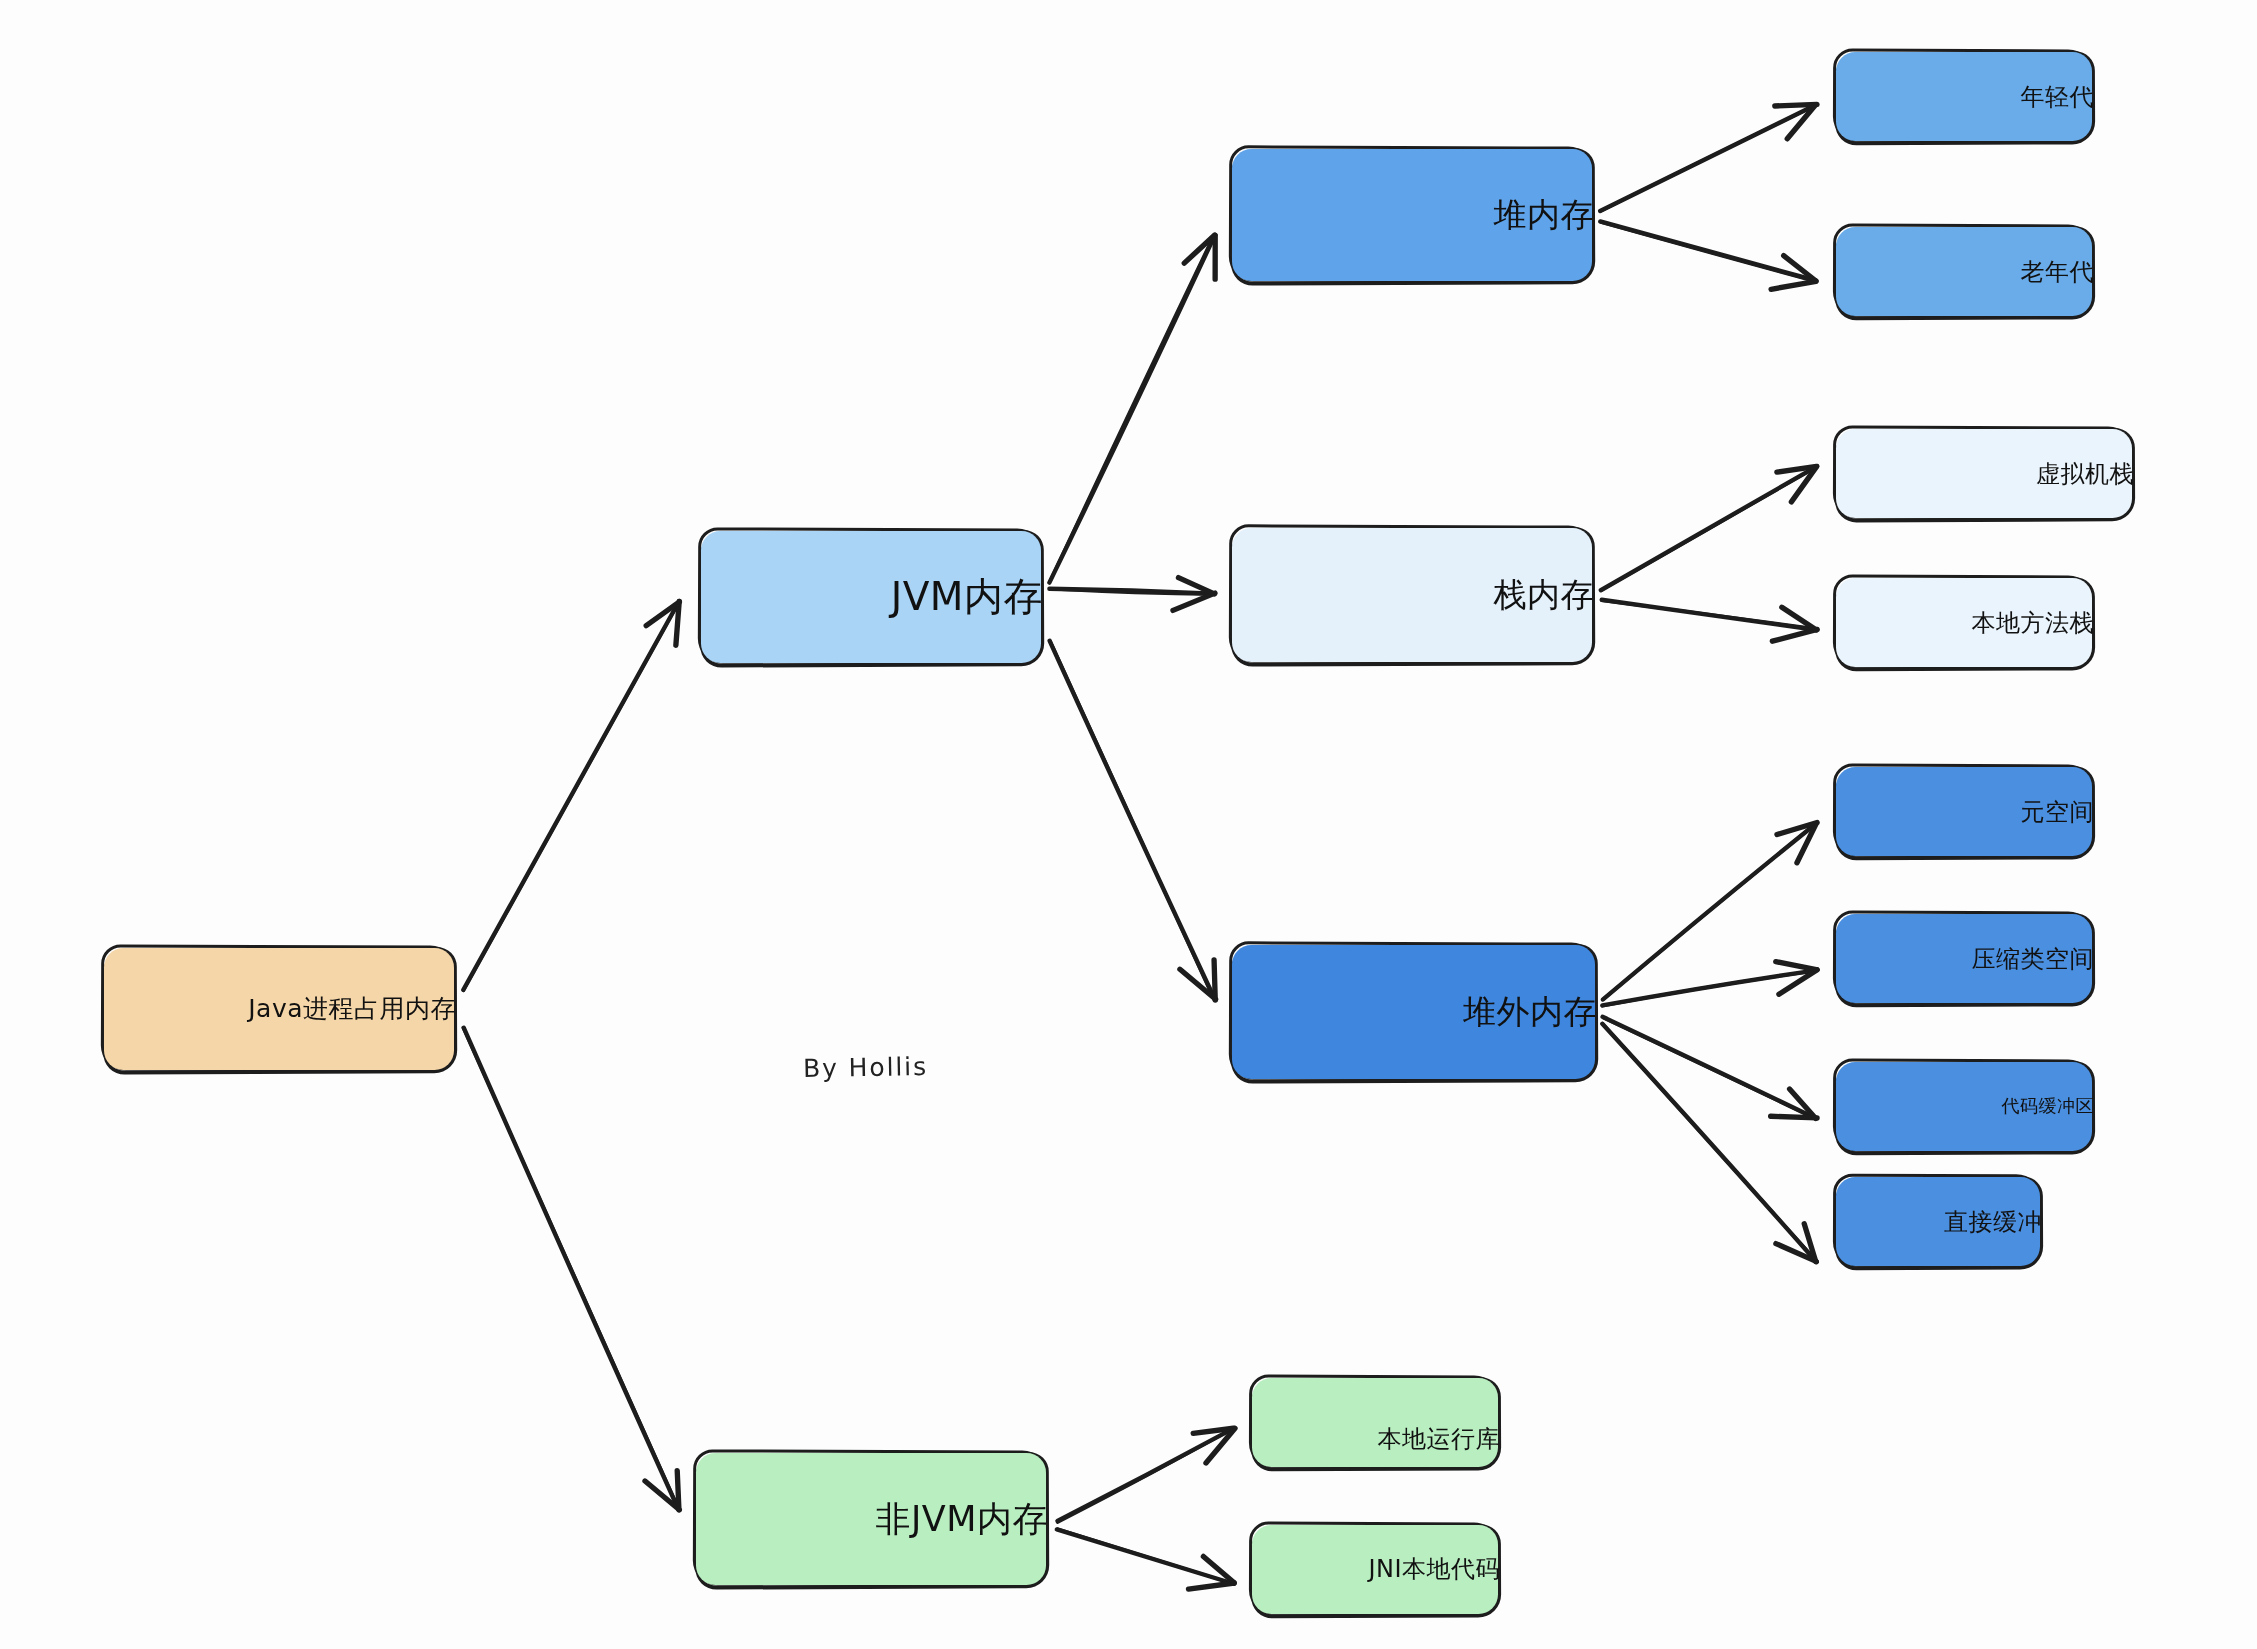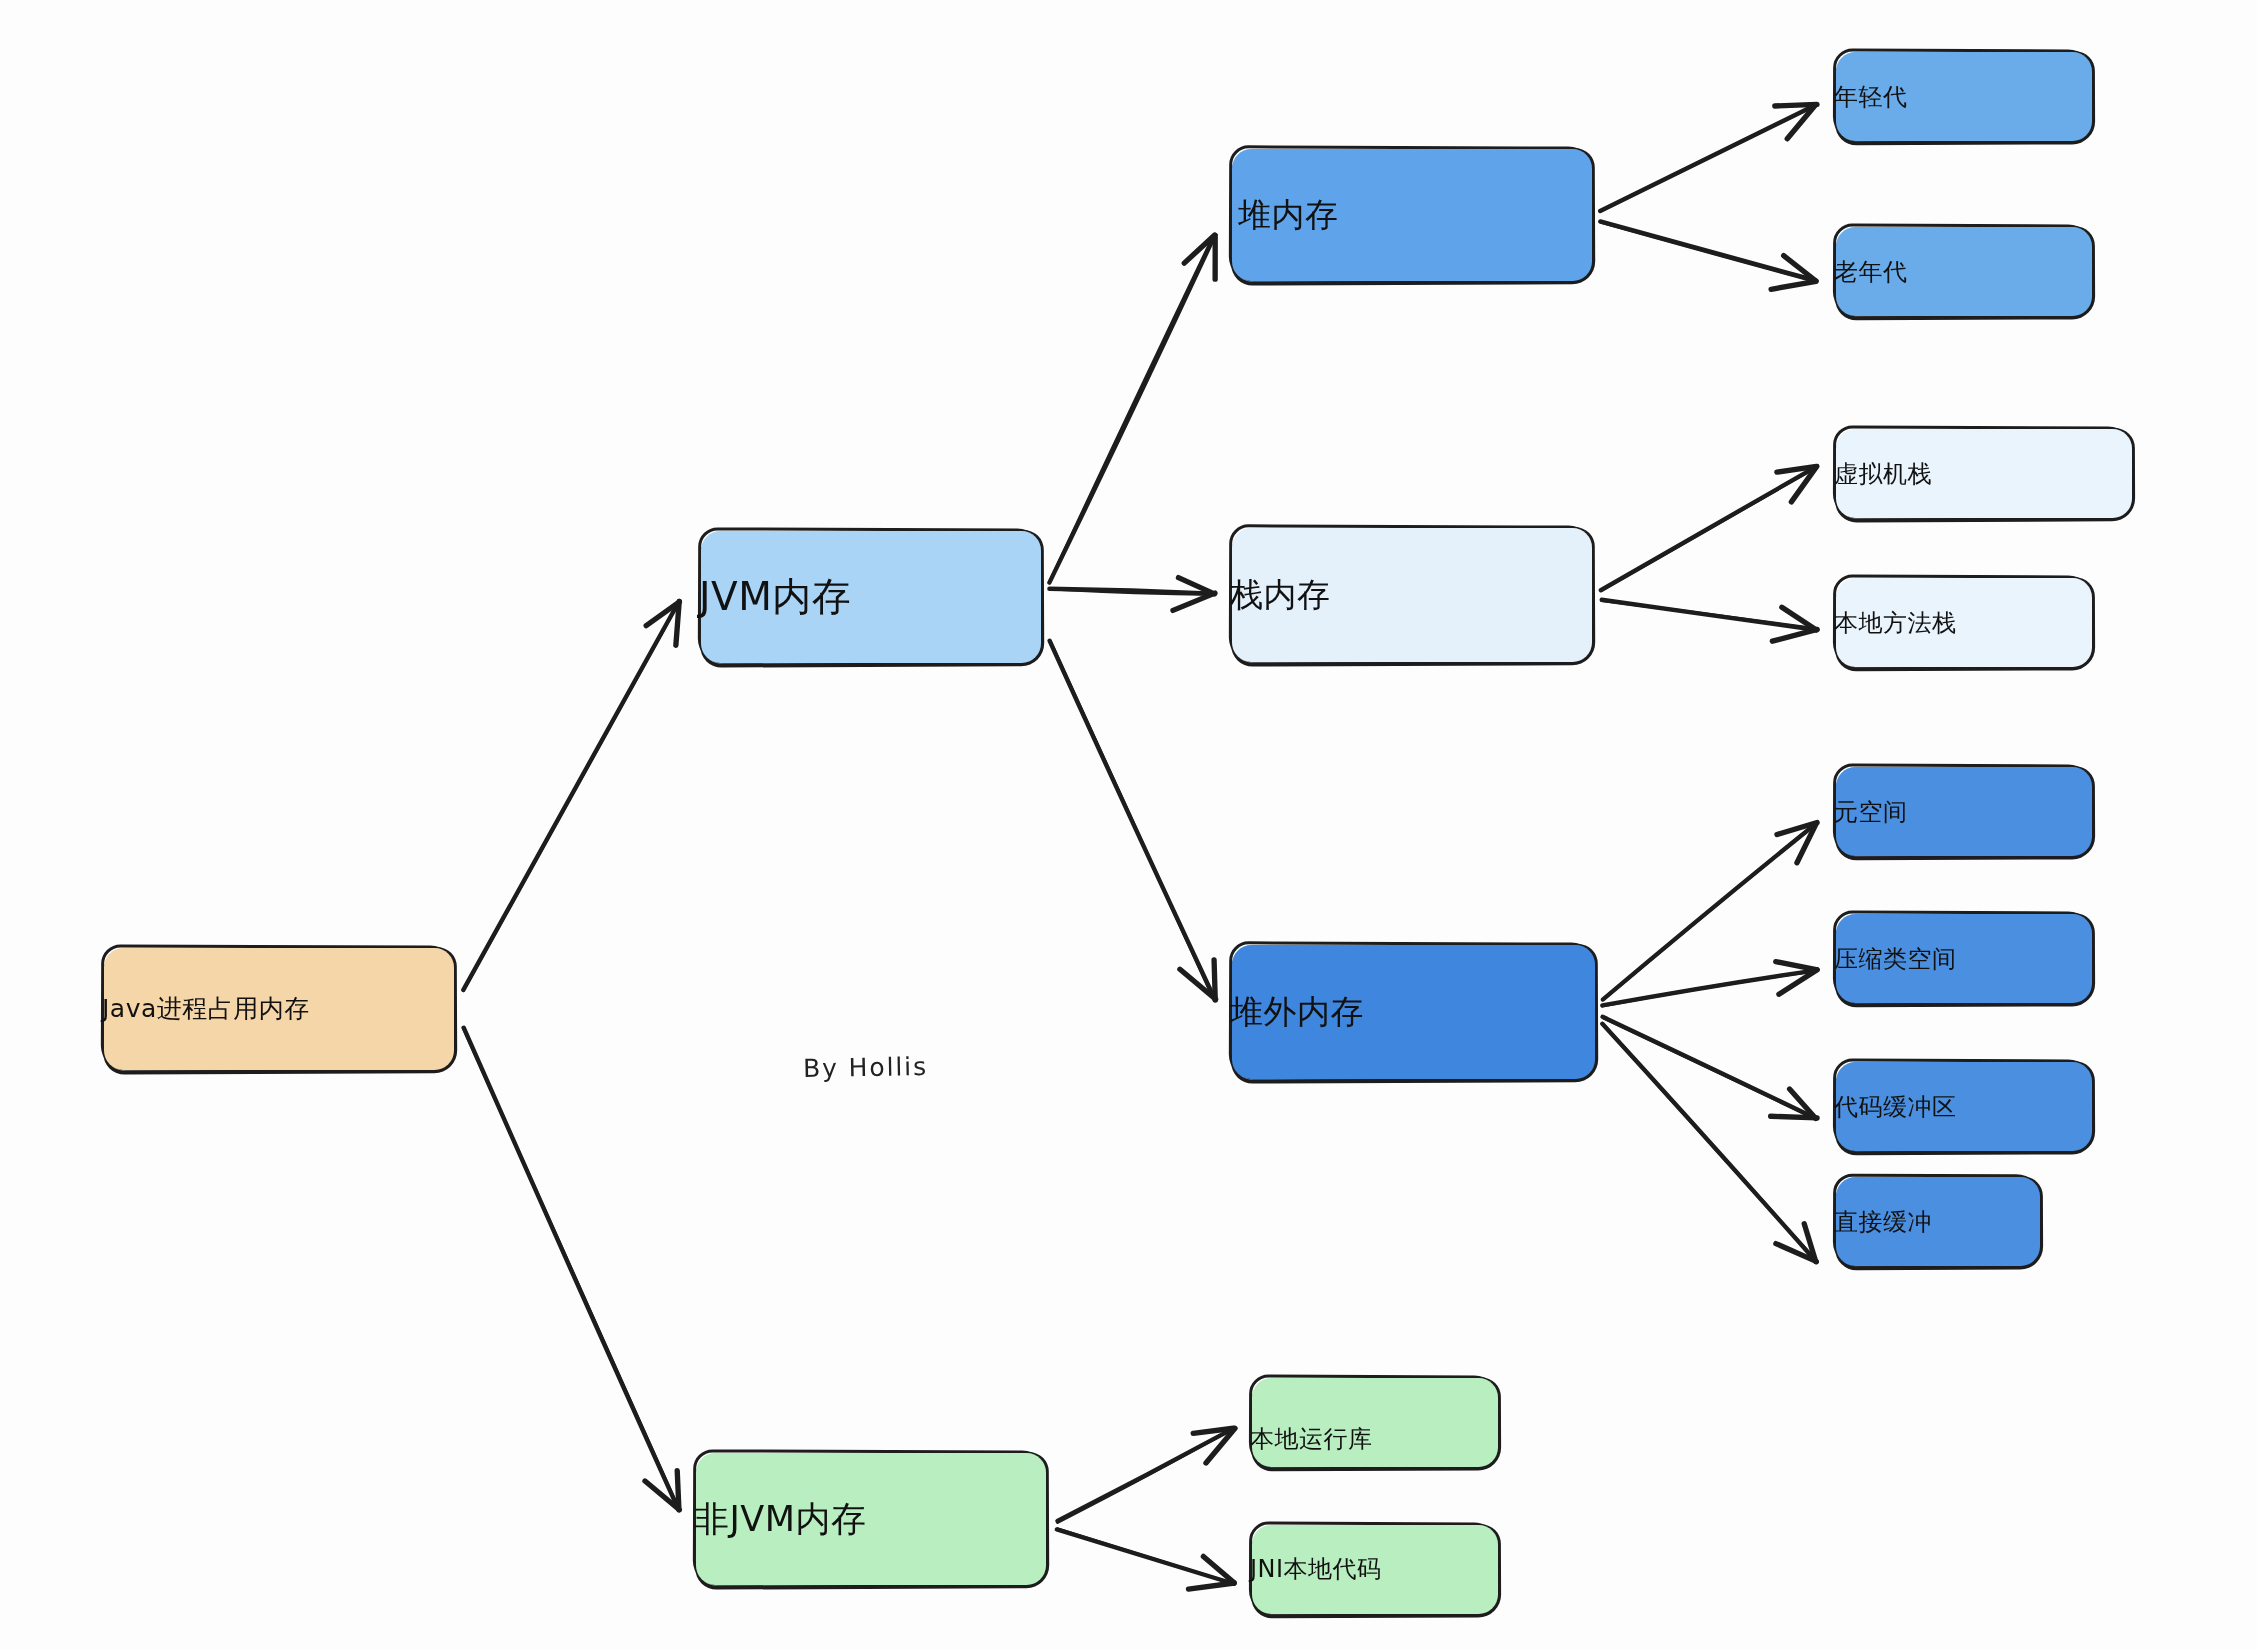--- a/index.html
+++ b/index.html
@@ -3,21 +3,21 @@
 <meta charset="utf-8">
 <style>
   html,body{margin:0;padding:0;background:#fdfdfd;}
   body{
     width:2257px;height:1650px;position:relative;overflow:hidden;
     font-family:"Liberation Sans","DejaVu Sans",sans-serif;
   }
   #canvas{position:absolute;inset:0;width:2257px;height:1650px;}
   .node{
     position:absolute;
-    display:flex;align-items:center;justify-content:flex-start;
+    display:flex;align-items:center;justify-content:flex-end;
     text-align:center;
     color:#111;
     box-sizing:border-box;
     z-index:3;
     pointer-events:auto;
   }
   .node .label{
     position:relative;z-index:4;
     line-height:1.15;
     letter-spacing:0.5px;
@@ -231,21 +231,21 @@
     <div class="node n-blue-dark" style="left: 1834px; top: 765px; width: 260px; height: 93px;">
       <div class="fill"></div>
       <span class="label" style="font-size: 24px;">元空间</span>
     </div>
     <div class="node n-blue-dark" style="left: 1834px; top: 912px; width: 260px; height: 93px;">
       <div class="fill"></div>
       <span class="label" style="font-size: 24px;">压缩类空间</span>
     </div>
     <div class="node n-blue-dark" style="left: 1834px; top: 1060px; width: 260px; height: 93px;">
       <div class="fill"></div>
-      <span class="label" style="font-size: 24px;">代码缓冲区</span>
+      <span class="label" style="font-size: 18px;">代码缓冲区</span>
     </div>
     <div class="node n-blue-dark" style="left: 1834px; top: 1175px; width: 208px; height: 93px;">
       <div class="fill"></div>
       <span class="label" style="font-size: 24px;">直接缓冲</span>
     </div>
     <div class="node n-green" style="left: 1250px; top: 1376px; width: 250px; height: 93px;">
       <div class="fill"></div>
       <span class="label" style="font-size: 24px; margin-top: 32px;">本地运行库</span>
     </div>
     <div class="node n-green" style="left: 1250px; top: 1523px; width: 250px; height: 93px;">

